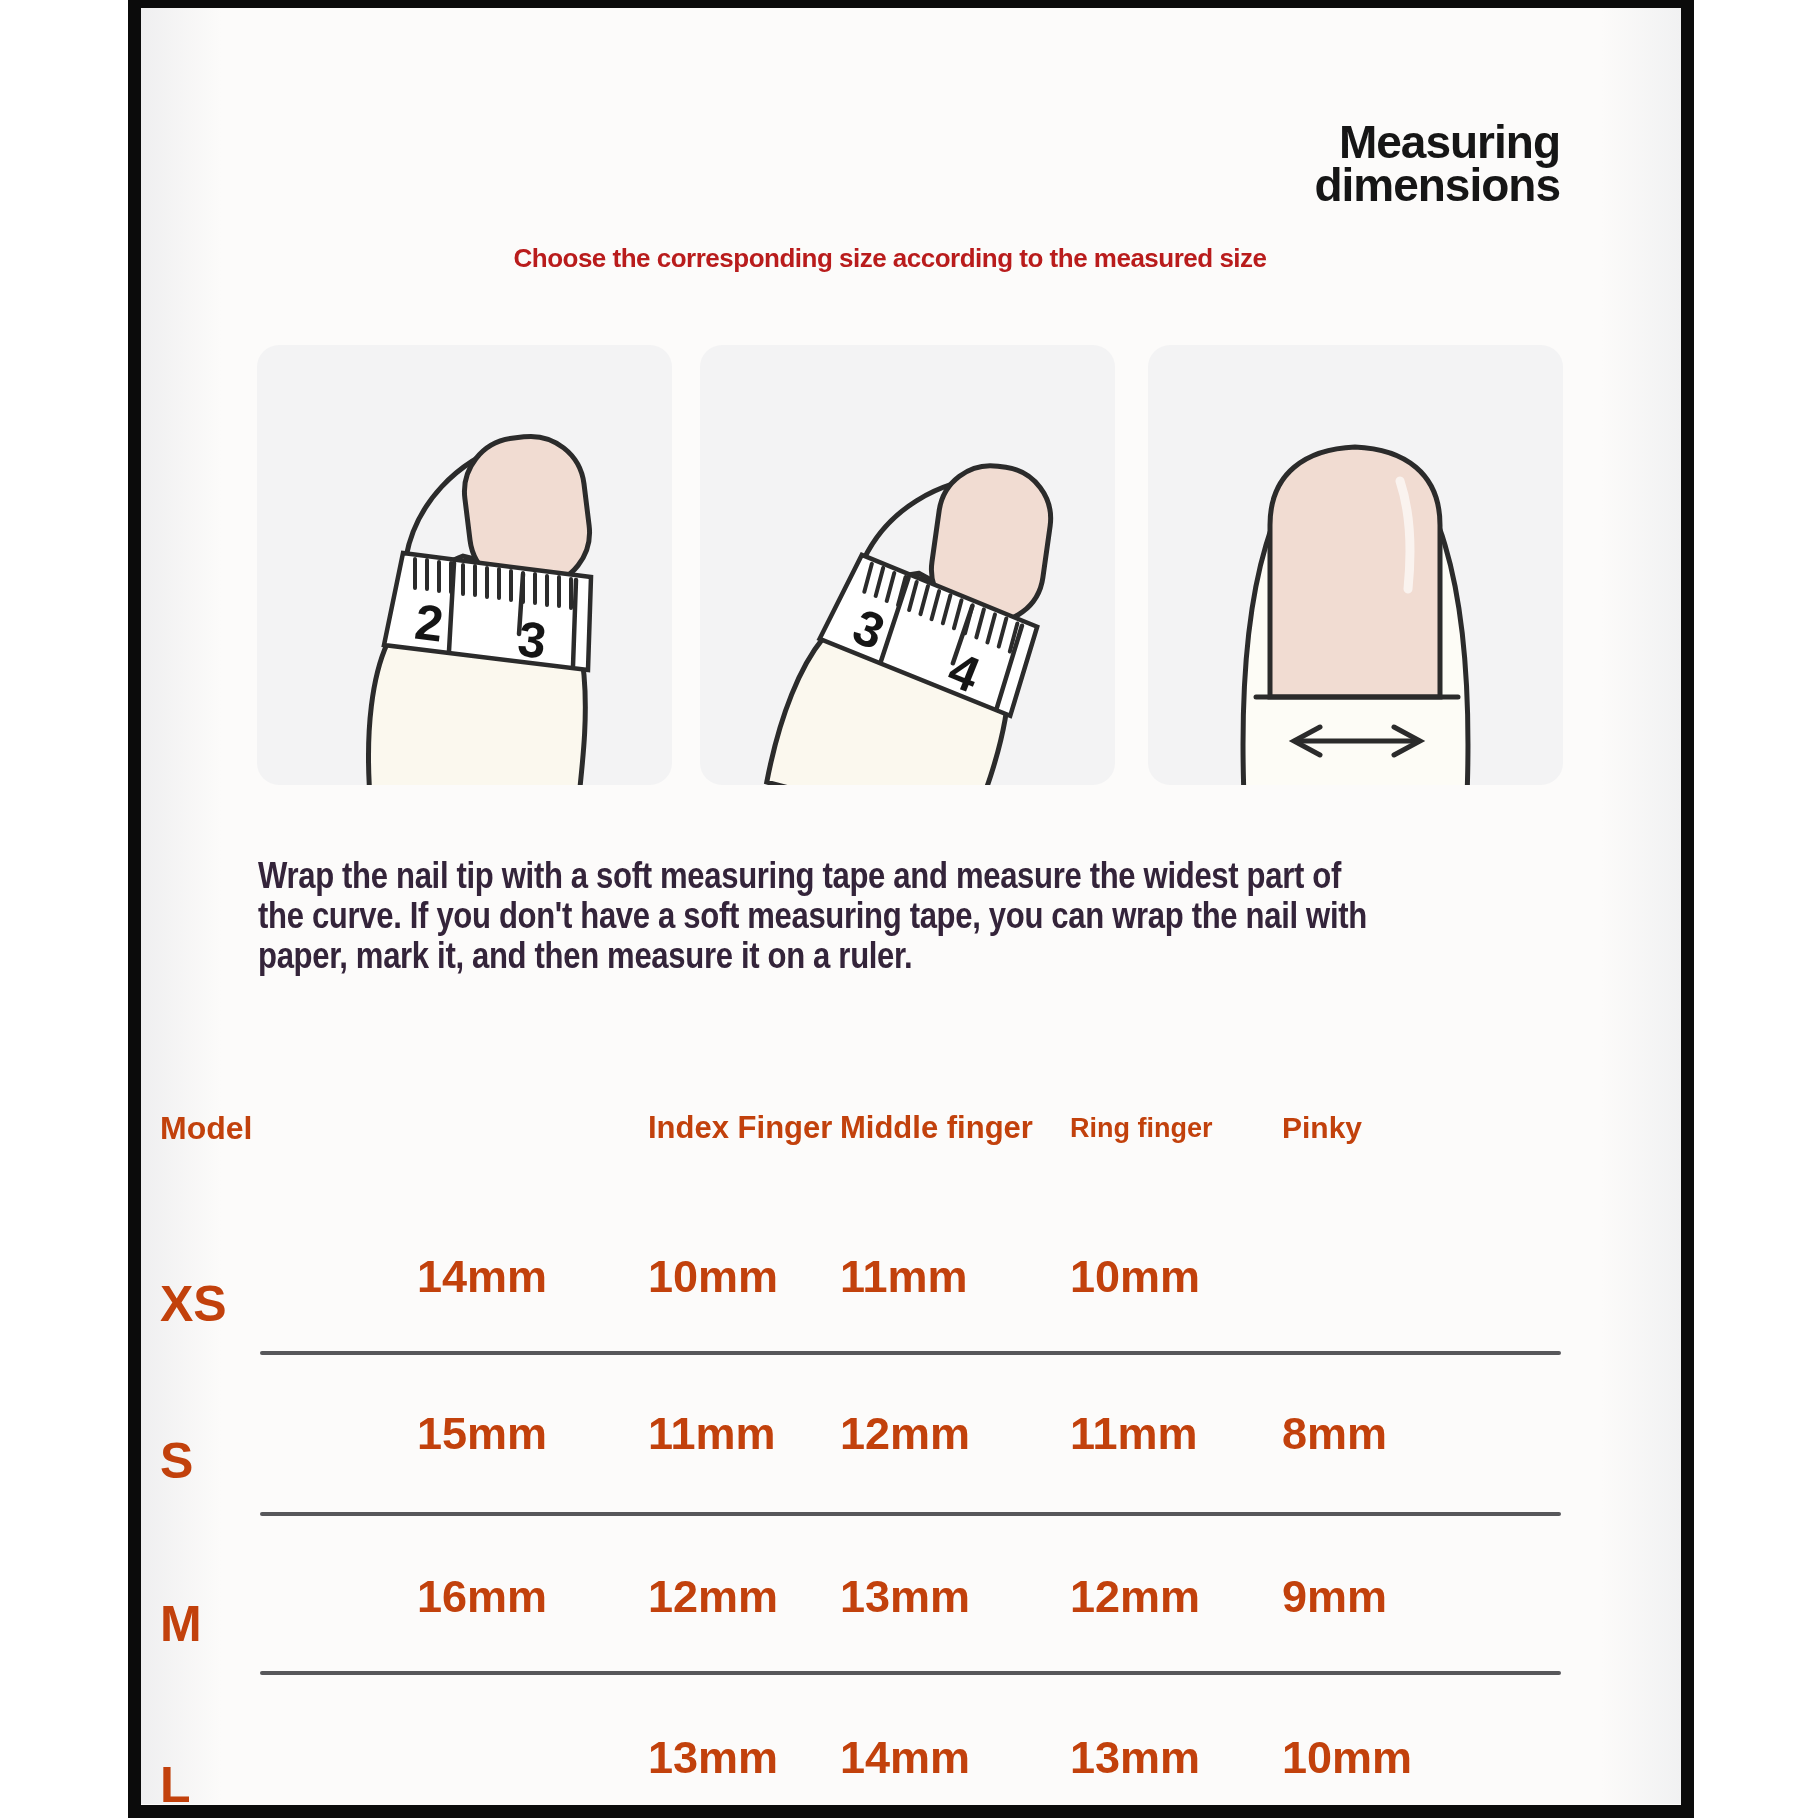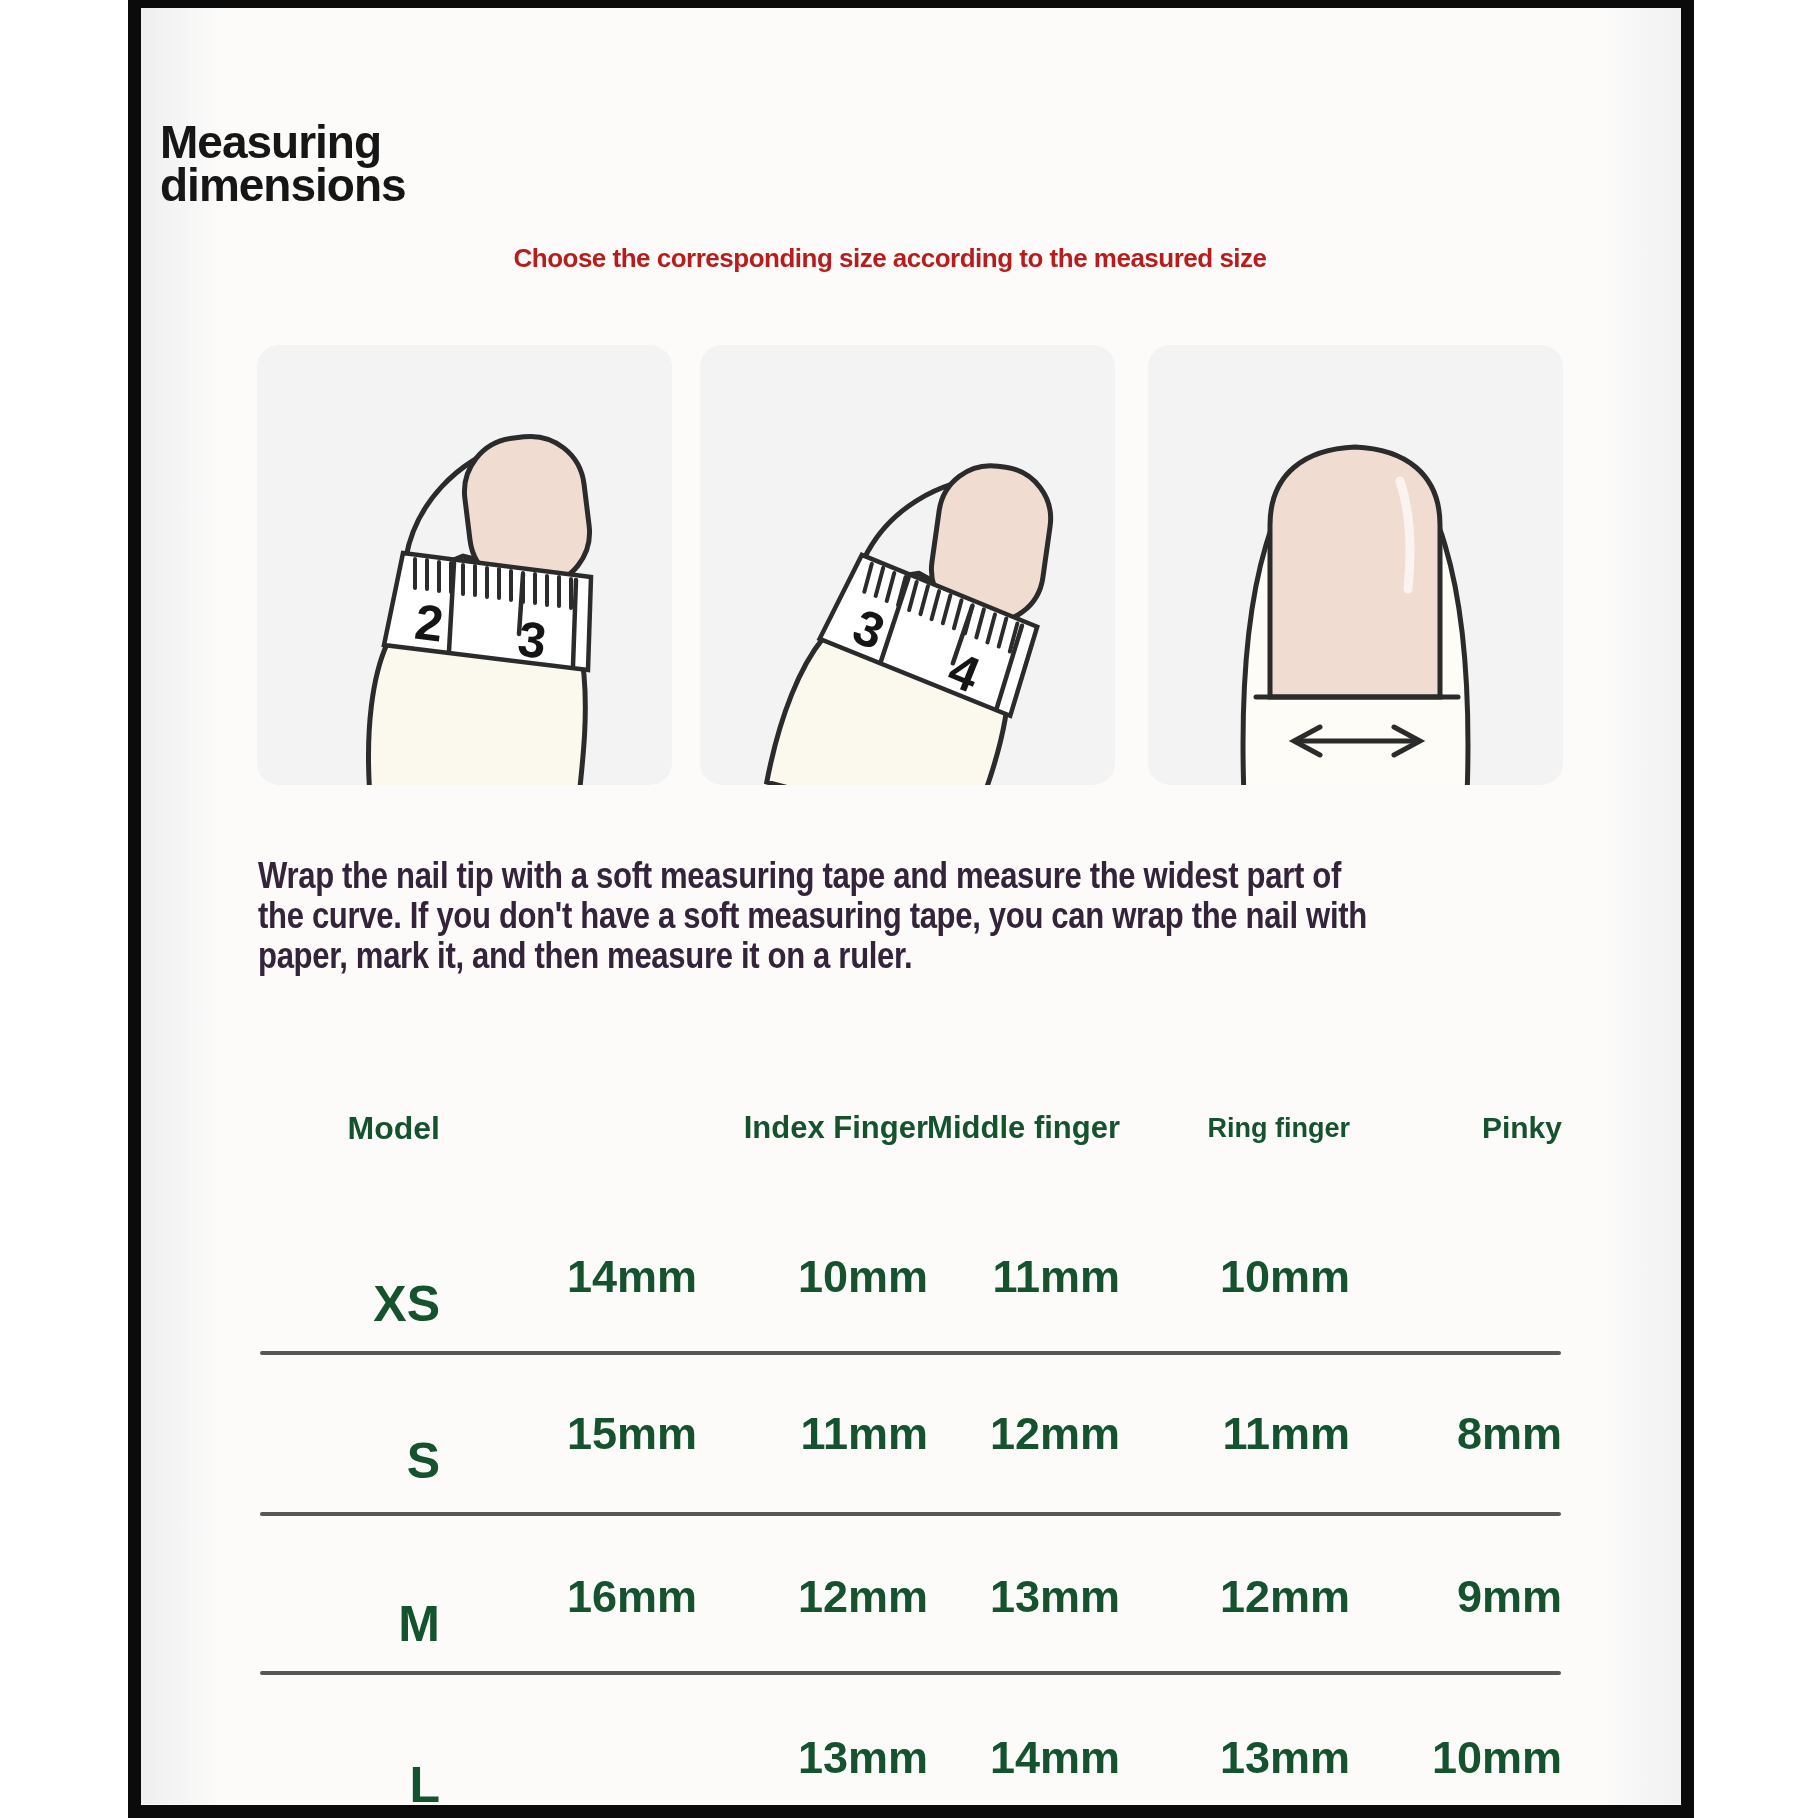--- a/index.html
+++ b/index.html
@@ -6,21 +6,21 @@
   .stage{position:relative;width:1818px;height:1818px;overflow:hidden;
          font-family:"Liberation Sans",sans-serif;background:#ffffff;}
   
   .frame{position:absolute;left:128px;top:-5px;width:1566px;height:1823px;
          box-sizing:border-box;border:13px solid #0b0b0b;background:#fcfbfa;}
   .sheen{position:absolute;top:8px;bottom:14px;width:80px;pointer-events:none;}
   .sheen.left{left:141px;background:linear-gradient(90deg,#efeff0,rgba(255,255,255,0));}
   .sheen.right{right:137px;background:linear-gradient(270deg,#f1f1f2,rgba(255,255,255,0));}
 
   
-  .title{position:absolute;left:160px;top:121px;width:1400px;text-align:left;
+  .title{position:absolute;left:160px;top:121px;width:1400px;text-align:right;
          color:#161616;font-weight:700;font-size:46px;line-height:43px;letter-spacing:-1px;}
   .subtitle{position:absolute;left:150px;top:243px;width:1480px;text-align:center;
          color:#b91c1c;font-weight:700;font-size:26px;line-height:30px;letter-spacing:-0.5px;}
 
   
   .card{position:absolute;top:345px;width:415px;height:440px;background:#f3f3f4;
         border-radius:22px;overflow:hidden;}
   .card.c1{left:257px;} .card.c2{left:700px;} .card.c3{left:1148px;}
   .card svg{display:block;width:415px;height:440px;}
   .tape-num{font-family:"Liberation Sans",sans-serif;font-weight:700;font-size:50px;fill:#151515;}
@@ -28,21 +28,21 @@
   
   .para{position:absolute;left:258px;top:856px;width:1560px;color:#34243a;
         font-weight:700;font-size:37px;line-height:40px;letter-spacing:-0.4px;
         transform:scaleX(0.84);transform-origin:left top;}
   .para div{white-space:nowrap;}
 
   
   .trow{position:absolute;left:0;width:1818px;height:60px;line-height:60px;}
   .trow.hdr{top:1100px;height:56px;line-height:56px;}
   .trow.r0{top:1247px;} .trow.r1{top:1404px;} .trow.r2{top:1567px;} .trow.r3{top:1728px;}
-  .cell{position:absolute;width:280px;text-align:right;color:#14532d;font-weight:700;}
+  .cell{position:absolute;width:280px;text-align:left;color:#c2410c;font-weight:700;}
   .c0{left:160px;} .c1{left:417px;} .c2{left:648px;} .c3{left:840px;} .c4{left:1070px;} .c5{left:1282px;}
   .hdr .c0{font-size:32px;} .hdr .c1{font-size:27px;} .hdr .c2{font-size:31px;}
   .hdr .c3{font-size:31px;} .hdr .c4{font-size:27px;} .hdr .c5{font-size:30px;}
   .model{font-size:50px;margin-top:27px;}
   .val{font-size:45px;}
   .divider{position:absolute;left:260px;width:1301px;height:4px;background:#57575a;border-radius:2px;}
   .d0{top:1351px;} .d1{top:1512px;} .d2{top:1671px;}
 </style>
 </head>
 <body>

